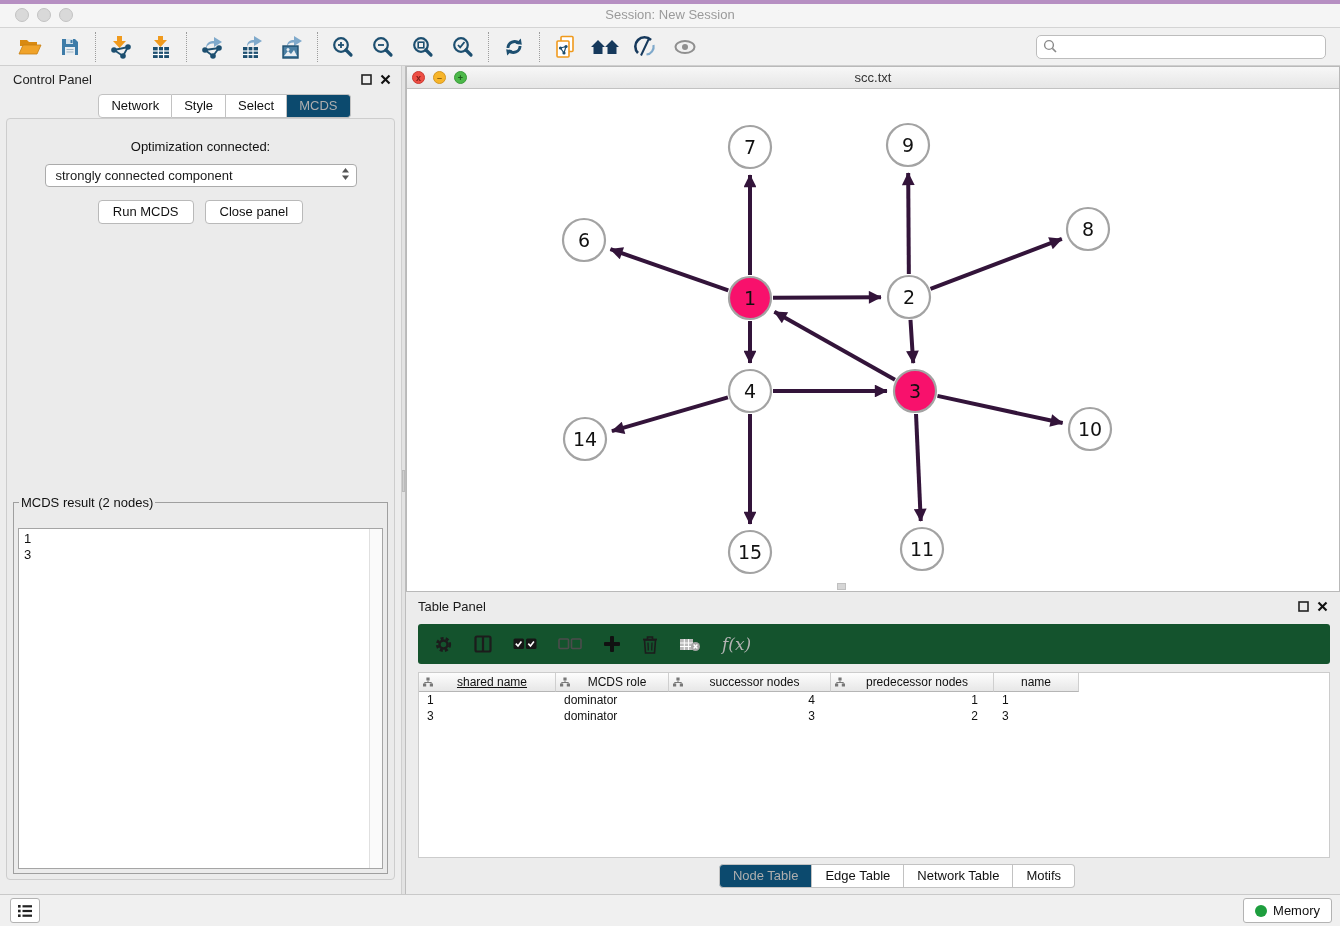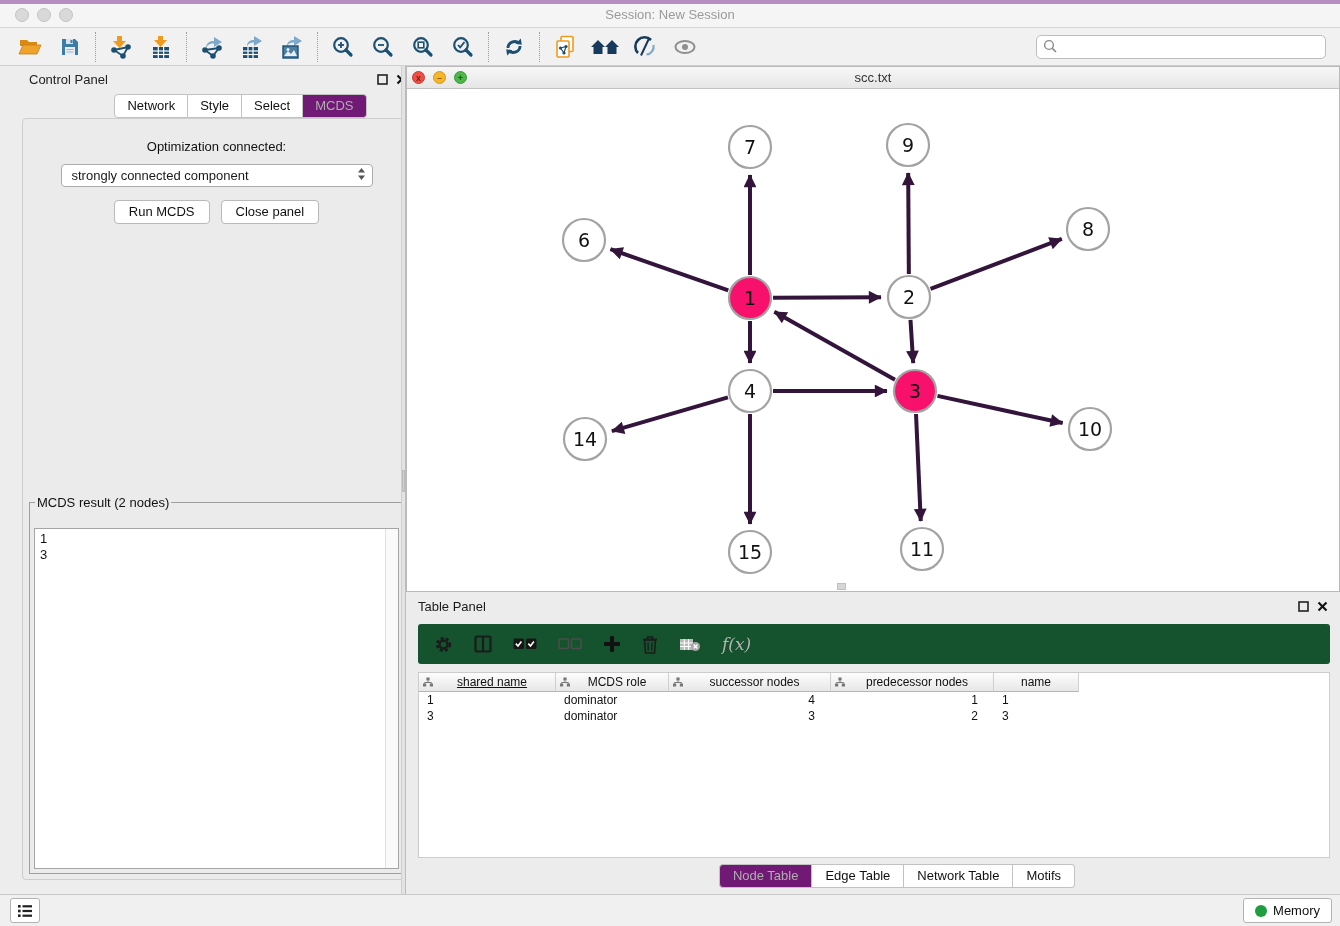--- a/index.html
+++ b/index.html
@@ -14,35 +14,35 @@
   #titlebar .wtitle { position:absolute; left:0; right:0; top:7px; text-align:center; color:#9a9a9a; font-size:13px; }
 
   
   #toolbar { position:absolute; left:0; top:28px; width:1340px; height:38px; background:#f1f1f1; border-bottom:1px solid #cfcfcf; display:flex; align-items:center; padding:0 10px; }
   .toolbtn { width:40px; height:34px; display:flex; align-items:center; justify-content:center; background:transparent; border:none; cursor:default; }
   .tsep { height:30px; border-left:1px dotted #9d9d9d; margin:0 5px; }
   .searchbox { margin-left:auto; margin-right:4px; width:290px; height:24px; background:#fff; border:1px solid #bdbdbd; border-radius:5px; display:flex; align-items:center; padding:0 6px; }
   .searchbox input { border:none; outline:none; flex:1; font-size:13px; font-family:"Liberation Sans",sans-serif; background:transparent; }
 
   
-  #control-panel { position:absolute; left:16px; top:66px; width:401px; height:828px; background:#ededed; }
+  #control-panel { position:absolute; left:0; top:66px; width:401px; height:828px; background:#ededed; }
   #v-splitter { position:absolute; left:401px; top:66px; width:5px; height:828px; background:#e3e3e3; border-left:1px solid #cfcfcf; border-right:1px solid #bdbdbd; }
   #v-splitter .grip { position:absolute; left:0; top:404px; width:3px; height:22px; background:#cfcfcf; border:1px solid #bbb; }
   #right-col { position:absolute; left:406px; top:66px; width:934px; height:828px; }
 
   
   .cp-header { height:26px; display:flex; align-items:center; padding:0 10px 0 13px; }
   .cp-title { font-size:13px; color:#222; }
   .panel-icons { margin-left:auto; display:flex; gap:8px; align-items:center; }
   .cp-tabs { height:26px; display:flex; justify-content:center; align-items:flex-end; }
   .seg-group { display:inline-flex; }
   .seg { padding:3px 12px 4px; background:#fff; border:1px solid #c2c2c2; border-left:none; font-size:13px; color:#111; }
   .seg:first-child { border-left:1px solid #c2c2c2; border-radius:4px 0 0 4px;margin-left:48px; }
   .seg:last-child { border-radius:0 4px 4px 0; }
-  .seg.active { background:#701a75; color:#aeaeae; }
+  .seg.active { background:#0c4a6e; color:#aeaeae; }
   .cp-body { position:absolute; left:6px; right:6px; top:52px; height:762px; background:#ebebeb; border:1px solid #cdcdcd; border-radius:4px; }
   .opt-label { text-align:center; margin-top:20px; font-size:13px; color:#111; }
   .combo { margin:10px auto 0; width:312px; height:23px; background:#fff; border:1px solid #ababab; border-radius:4px; display:flex; align-items:center; padding:0 6px 0 10px; font-size:13px; }
   .combo .arrows { margin-left:auto; }
   .btn-row { margin-top:13px; display:flex; justify-content:center; gap:11px; }
   .pushbtn { background:#fff; border:1px solid #b9b9b9; border-radius:4px; padding:3px 14px 4px; font-size:13px; font-family:"Liberation Sans",sans-serif; color:#111; }
   fieldset.mcds-result { position:absolute; left:6px; right:6px; bottom:5px; top:376px; border:1px solid #9f9f9f; background:transparent; padding:3px; }
   fieldset.mcds-result legend { font-size:13px; color:#111; padding:0 2px; margin-left:2px; }
   .result-area { position:absolute; left:4px; right:4px; top:18px; bottom:4px; background:#fff; border:1px solid #a5a5a5; }
   .result-text { position:absolute; left:0; top:0; right:14px; bottom:0; padding:2px 5px; font-size:13px; line-height:16px; white-space:pre; color:#111; }

